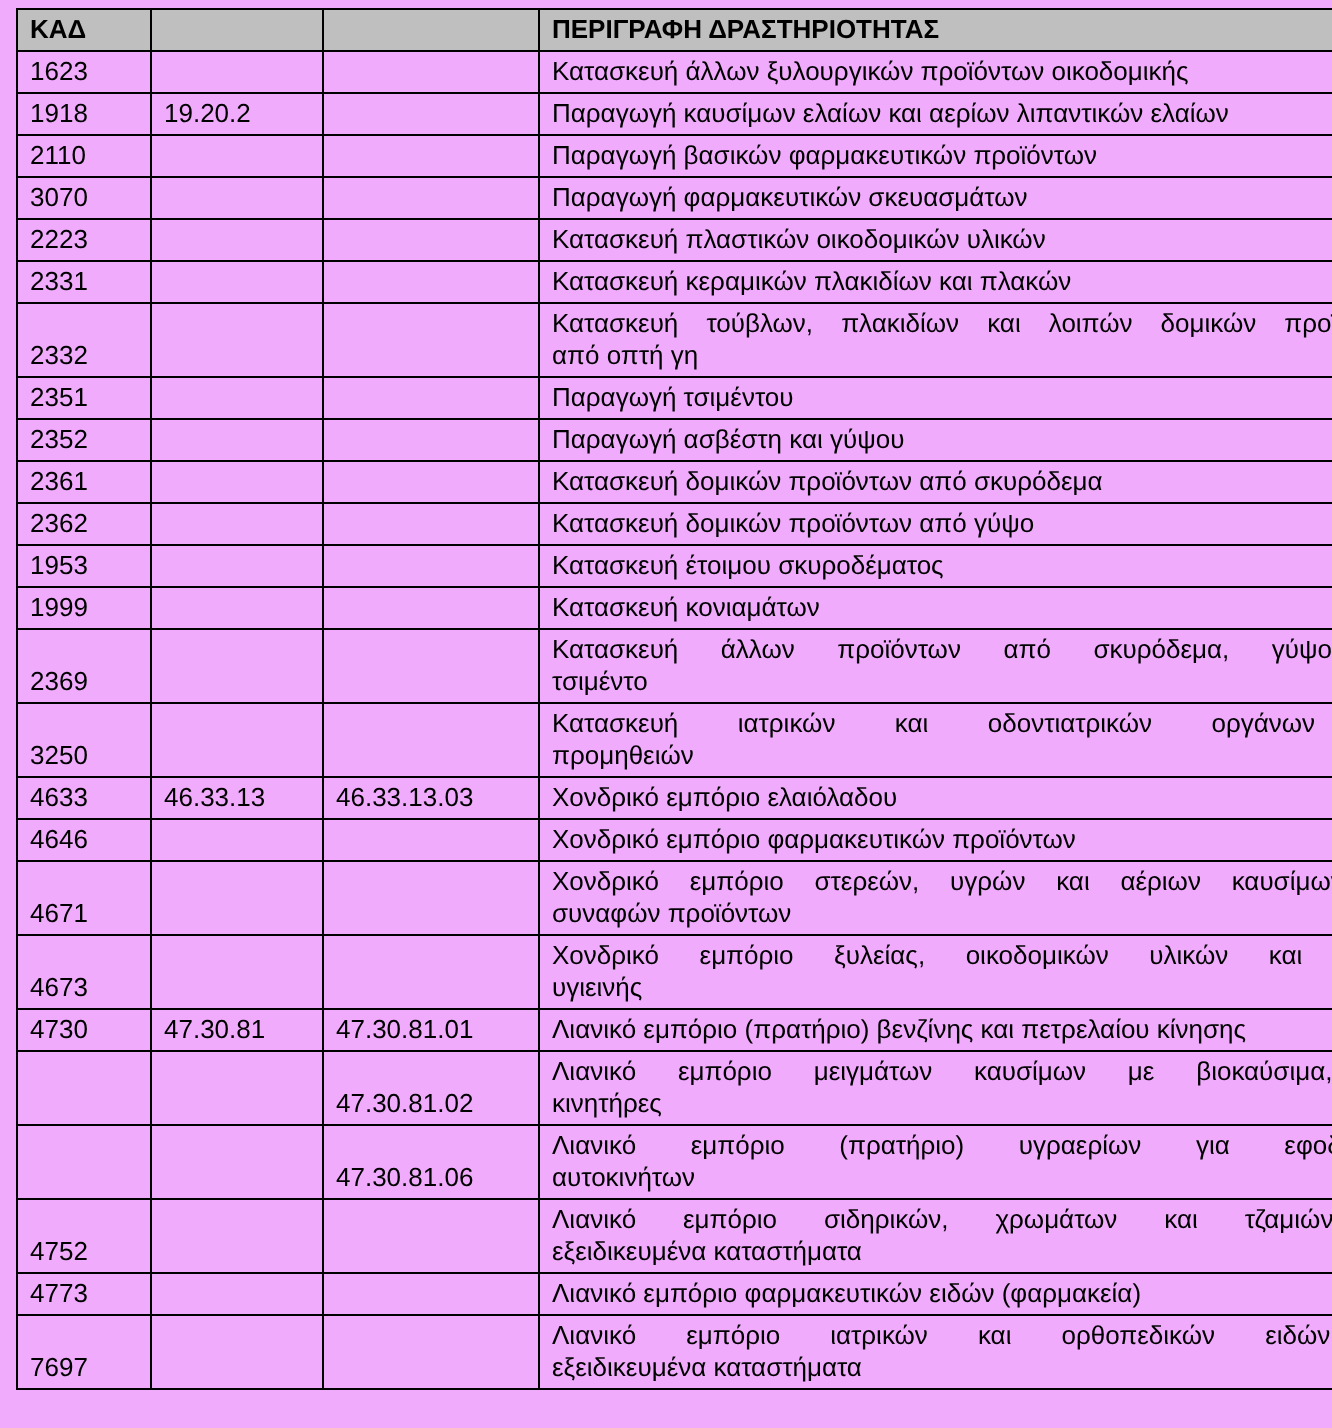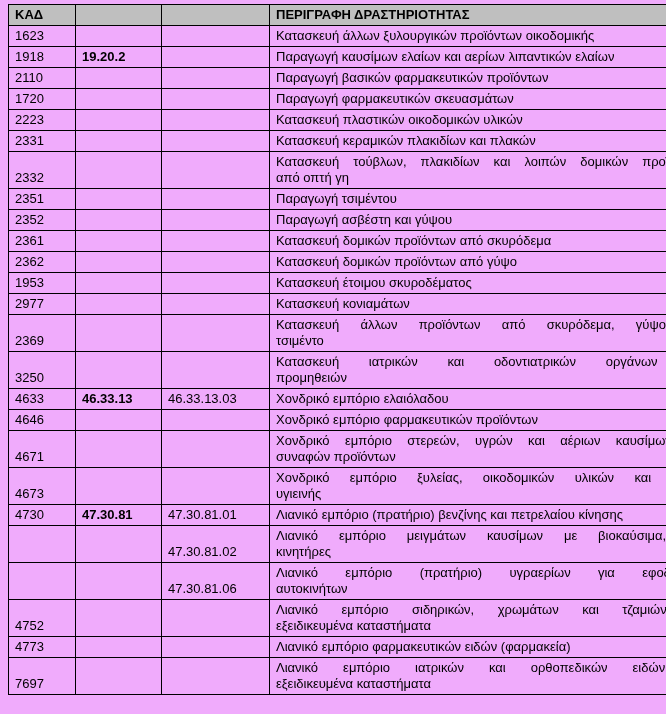--- a/index.html
+++ b/index.html
@@ -30,21 +30,21 @@
     overflow: hidden;
     word-wrap: break-word;
   }
   .kad-table thead th {
     background: #bfbfbf;
     text-align: left;
     font-weight: bold;
     vertical-align: middle;
   }
   .c1 { width: 54px; }
-  .c2 { width: 73px; font-weight: bold; }
+  .c2 { width: 73px; }
   .c3 { width: 95px; margin-left: 11px; }
   .c4 { width: 428px; }
   td.code {
     vertical-align: bottom;
     text-align: left;
     white-space: nowrap;
   }
   td.desc {
     vertical-align: top;
   }
@@ -88,21 +88,21 @@
         </tr>
         <tr>
           <td class="c1 code">2110</td>
           <td class="c2 code"></td>
           <td class="c3 code"></td>
           <td class="c4 desc">
             <div class="line">Παραγωγή βασικών φαρμακευτικών προϊόντων</div>
           </td>
         </tr>
         <tr>
-          <td class="c1 code">1720</td>
+          <td class="c1 code">3070</td>
           <td class="c2 code"></td>
           <td class="c3 code"></td>
           <td class="c4 desc">
             <div class="line">Παραγωγή φαρμακευτικών σκευασμάτων</div>
           </td>
         </tr>
         <tr>
           <td class="c1 code">2223</td>
           <td class="c2 code"></td>
           <td class="c3 code"></td>
@@ -161,21 +161,21 @@
         </tr>
         <tr>
           <td class="c1 code">1953</td>
           <td class="c2 code"></td>
           <td class="c3 code"></td>
           <td class="c4 desc">
             <div class="line">Κατασκευή έτοιμου σκυροδέματος</div>
           </td>
         </tr>
         <tr>
-          <td class="c1 code">2977</td>
+          <td class="c1 code">1999</td>
           <td class="c2 code"></td>
           <td class="c3 code"></td>
           <td class="c4 desc">
             <div class="line">Κατασκευή κονιαμάτων</div>
           </td>
         </tr>
         <tr>
           <td class="c1 code">2369</td>
           <td class="c2 code"></td>
           <td class="c3 code"></td>

